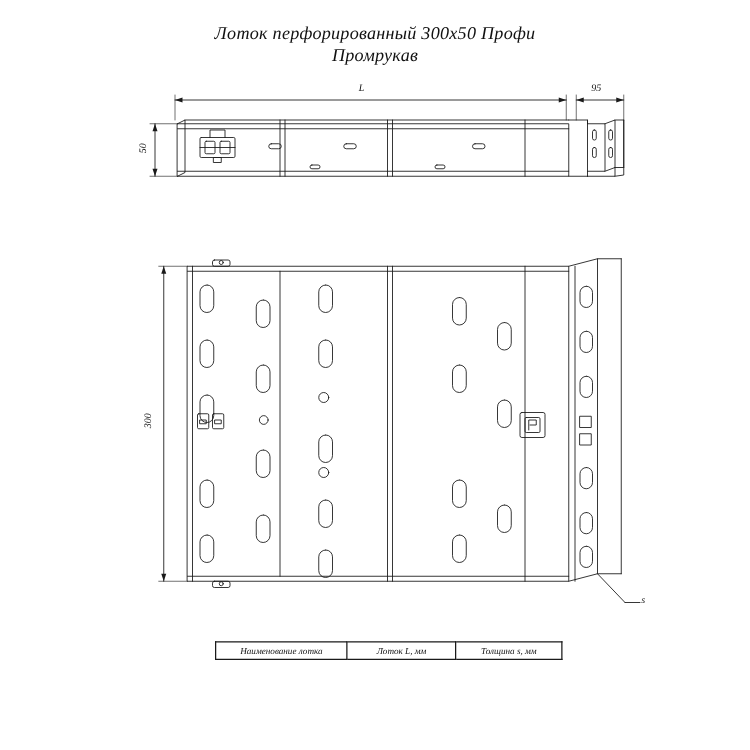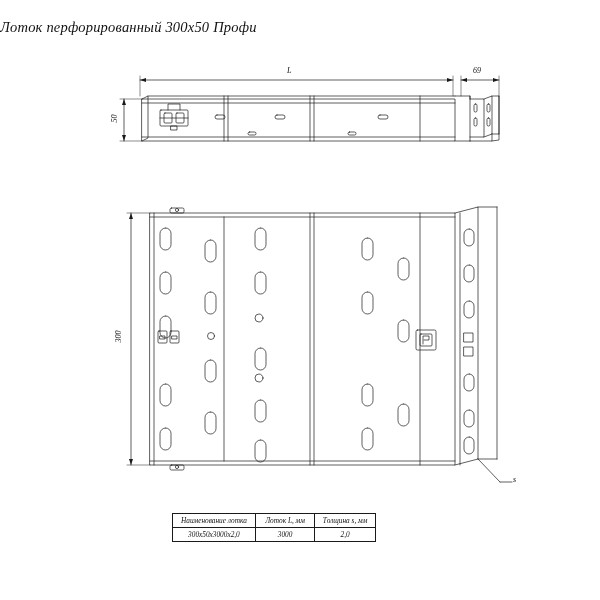--- a/index.html
+++ b/index.html
@@ -18,39 +18,39 @@
     position: relative;
     width: 600px;
     height: 600px;
     background: #ffffff;
   }
   .title {
     position: absolute;
     left: 0;
     top: 18px;
     width: 600px;
-    text-align: left;
+    text-align: center;
     font-style: italic;
     font-size: 14.5px;
     line-height: 18px;
     color: #111;
     letter-spacing: 0.2px;
   }
   svg.draw {
     position: absolute;
     left: 0;
     top: 0;
     width: 600px;
     height: 600px;
   }
   .tbl {
     position: absolute;
     left: 172px;
     top: 513px;
-    width: 204px;
+    width: 278px;
     border-collapse: collapse;
     font-style: italic;
     font-size: 7.3px;
     color: #111;
   }
   .tbl td, .tbl th {
     border: 0.8px solid #1a1a1a;
     text-align: center;
     padding: 1px 2px;
     font-weight: normal;
@@ -71,20 +71,21 @@
     transform-origin: 50% 50%;
   }
 </style>
 </head>
 <body>
 
 <div id="sheet">
 
   <div class="title">
     <div>Лоток перфорированный 300х50 Профи</div>
+    <div>Промрукав</div>
   </div>
 
   <svg class="draw" viewBox="0 0 600 600">
     <g fill="none" stroke="#1a1a1a" stroke-width="0.7" stroke-linecap="round" stroke-linejoin="round">
 
       <g>
 
         <line x1="140" y1="80" x2="453" y2="80"></line>
         <path d="M140 80 l6 -2 v4 z" fill="#1a1a1a" stroke="none"></path>
         <path d="M453 80 l-6 -2 v4 z" fill="#1a1a1a" stroke="none"></path>
@@ -224,35 +225,30 @@
         <rect x="170" y="465" width="14" height="5" rx="1.5"></rect>
         <circle cx="177" cy="467" r="1.6"></circle>
 
         <line x1="478" y1="459" x2="500" y2="482"></line>
         <line x1="500" y1="482" x2="512" y2="482"></line>
       </g>
     </g>
   </svg>
 
   <div class="dimlabel" style="left:287px; top:66px;">L</div>
-  <div class="dimlabel" style="left:473px; top:66px;">69</div>
+  <div class="dimlabel" style="left:473px; top:66px;">95</div>
   <div class="dimlabel rot" style="left:110px; top:114px;">50</div>
   <div class="dimlabel rot" style="left:112px; top:332px;">300</div>
   <div class="dimlabel" style="left:513px; top:475px;">s</div>
 
   <table class="tbl">
     <thead>
       <tr>
         <th class="c0">Наименование лотка</th>
         <th class="c1">Лоток L, мм</th>
         <th class="c2">Толщина s, мм</th>
       </tr>
     </thead>
     <tbody>
-      <tr>
-        <td>300х50х3000х2,0</td>
-        <td>3000</td>
-        <td>2,0</td>
-      </tr>
     </tbody>
   </table>
 
 </div>
 
 </body></html>

